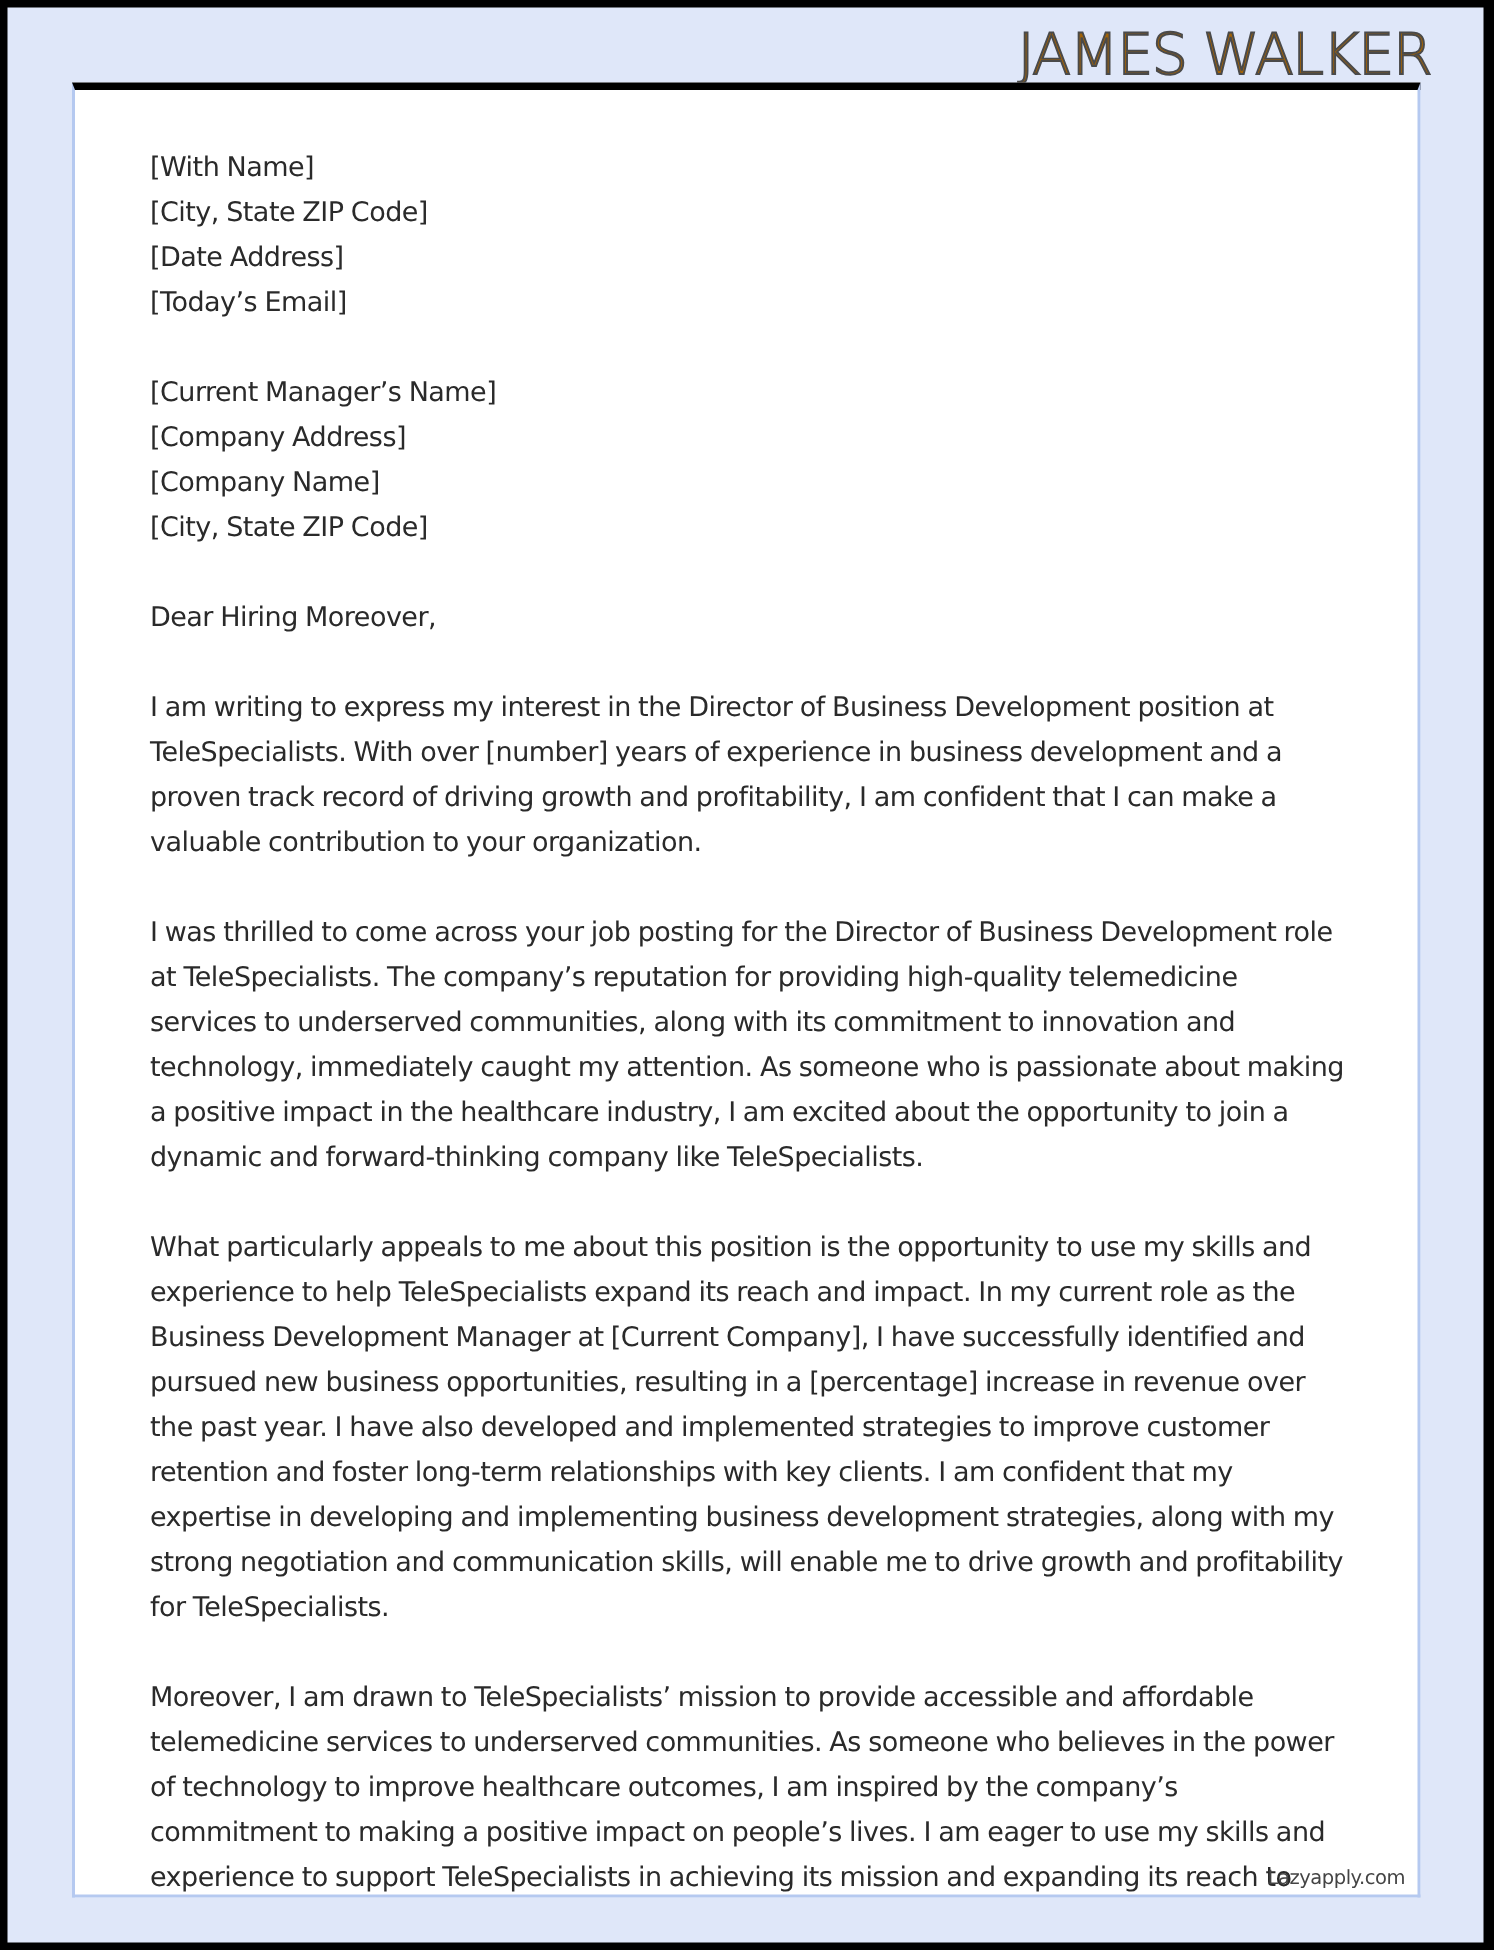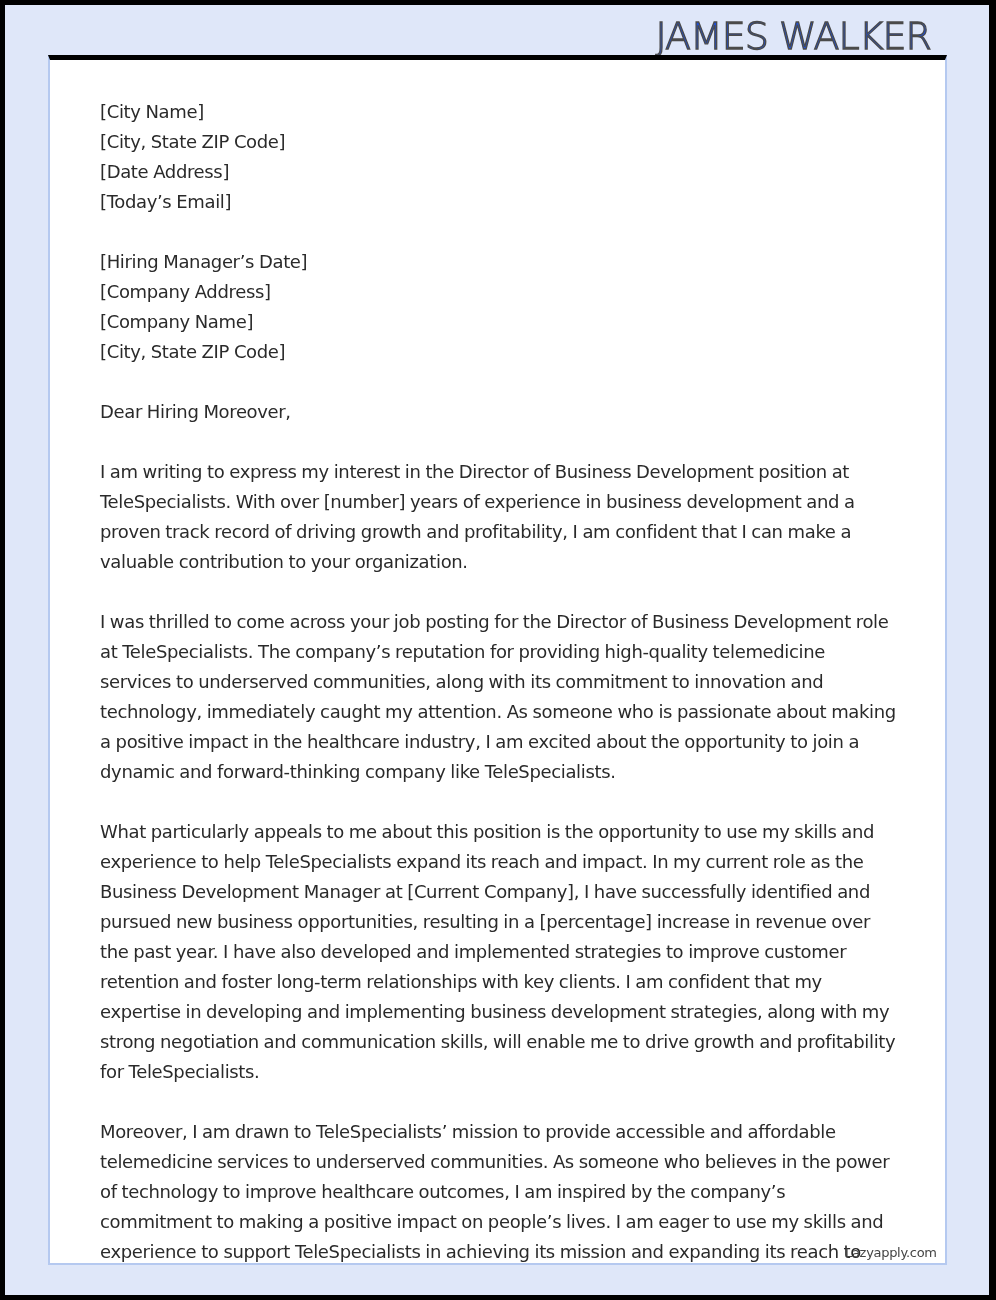--- a/index.html
+++ b/index.html
@@ -9,25 +9,25 @@
     font-family: "DejaVu Sans", sans-serif;
     position: relative;
   }
   .canvas {
     position: absolute; left: 5px; top: 5px;
     width: 984px; height: 1290px;
     background: #dfe7f9;
     overflow: hidden;
   }
   .name {
-    position: absolute; right: 58px; top: 12px;
+    position: absolute; right: 35px; top: 12px;
     font-family: "DejaVu Sans", sans-serif;
     font-size: 38px; font-weight: 300;
     letter-spacing: -1px;
-    color: #1d4ed8;
+    color: #a16207;
     -webkit-text-stroke: 1.3px #4a4a4a;
     line-height: 1;
     white-space: nowrap;
   }
   .page {
     position: absolute; left: 43px; top: 50px;
     width: 895px; height: 1203px;
     background: #ffffff;
     border-top: 5px solid #000;
     border-left: 2px solid #b5c9f0;
@@ -56,27 +56,27 @@
 </head>
 <body>
 
 <div class="canvas">
   <div class="name">JAMES WALKER</div>
 
   <div class="page"></div>
 
   <div class="content">
     <p>
-      <span class="addr-line">[City Name]</span>
+      <span class="addr-line">[With Name]</span>
       <span class="addr-line">[City, State ZIP Code]</span>
       <span class="addr-line">[Date Address]</span>
       <span class="addr-line">[Today’s Email]</span>
     </p>
     <p>
-      <span class="addr-line">[Hiring Manager’s Date]</span>
+      <span class="addr-line">[Current Manager’s Name]</span>
       <span class="addr-line">[Company Address]</span>
       <span class="addr-line">[Company Name]</span>
       <span class="addr-line">[City, State ZIP Code]</span>
     </p>
     <p>Dear Hiring Moreover,</p>
     <p>I am writing to express my interest in the Director of Business Development position at TeleSpecialists. With over [number] years of experience in business development and a proven track record of driving growth and profitability, I am confident that I can make a valuable contribution to your organization.</p>
     <p>I was thrilled to come across your job posting for the Director of Business Development role at TeleSpecialists. The company’s reputation for providing high-quality telemedicine services to underserved communities, along with its commitment to innovation and technology, immediately caught my attention. As someone who is passionate about making a positive impact in the healthcare industry, I am excited about the opportunity to join a dynamic and forward-thinking company like TeleSpecialists.</p>
     <p>What particularly appeals to me about this position is the opportunity to use my skills and experience to help TeleSpecialists expand its reach and impact. In my current role as the Business Development Manager at [Current Company], I have successfully identified and pursued new business opportunities, resulting in a [percentage] increase in revenue over the past year. I have also developed and implemented strategies to improve customer retention and foster long-term relationships with key clients. I am confident that my expertise in developing and implementing business development strategies, along with my strong negotiation and communication skills, will enable me to drive growth and profitability for TeleSpecialists.</p>
     <p>Moreover, I am drawn to TeleSpecialists’ mission to provide accessible and affordable telemedicine services to underserved communities. As someone who believes in the power of technology to improve healthcare outcomes, I am inspired by the company’s commitment to making a positive impact on people’s lives. I am eager to use my skills and experience to support TeleSpecialists in achieving its mission and expanding its reach to</p>
   </div>

